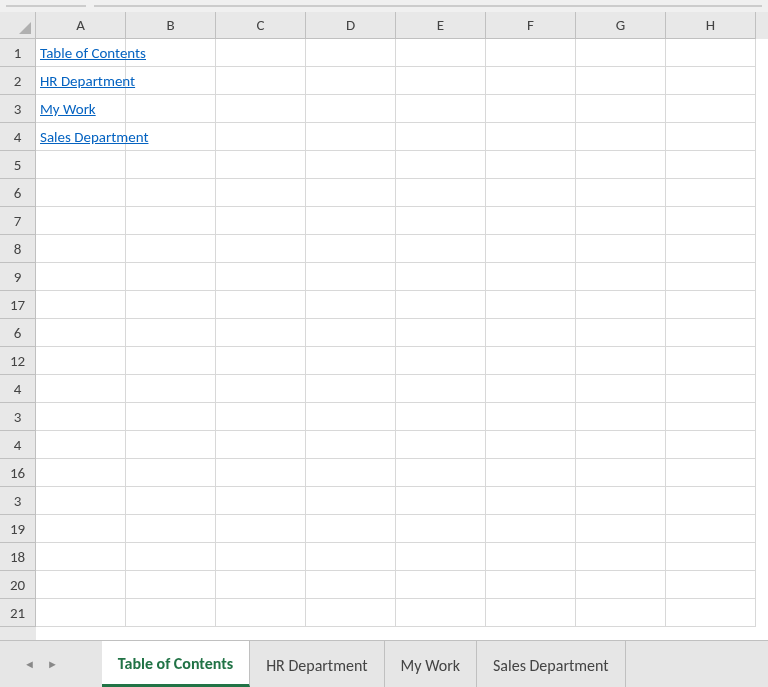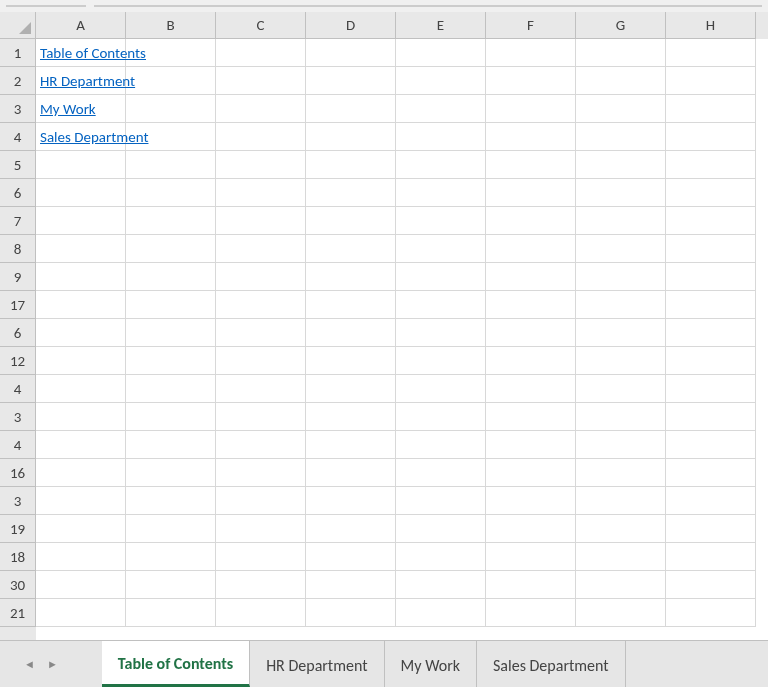--- a/index.html
+++ b/index.html
@@ -228,21 +228,21 @@
     <div class="row-header">17</div>
     <div class="row-header">6</div>
     <div class="row-header">12</div>
     <div class="row-header">4</div>
     <div class="row-header">3</div>
     <div class="row-header">4</div>
     <div class="row-header">16</div>
     <div class="row-header">3</div>
     <div class="row-header">19</div>
     <div class="row-header">18</div>
-    <div class="row-header">30</div>
+    <div class="row-header">20</div>
     <div class="row-header">21</div>
   </div>
 
   <div class="cells" id="cells-area">
   <div class="cell-row">
         <div class="cell">
           <span class="hyperlink">Table of Contents</span>
         </div>
         <div class="cell"></div>
         <div class="cell"></div>

